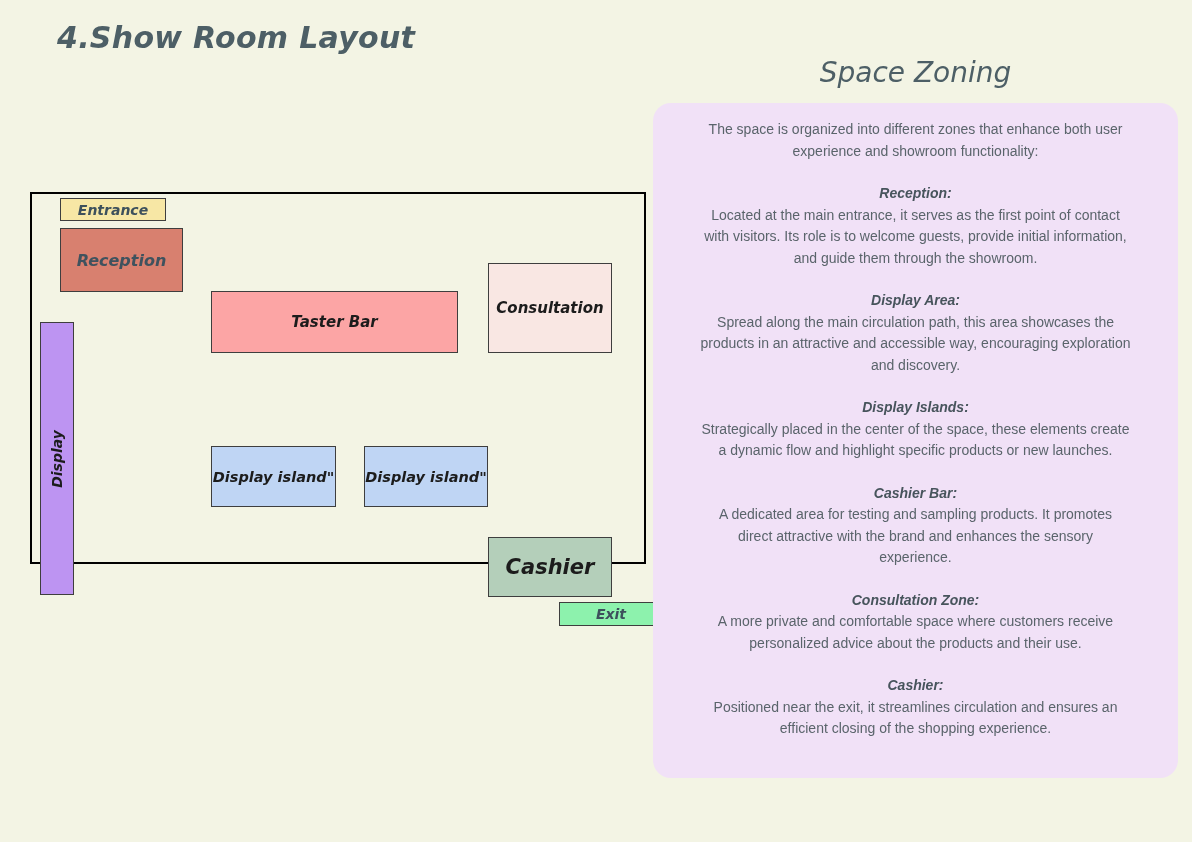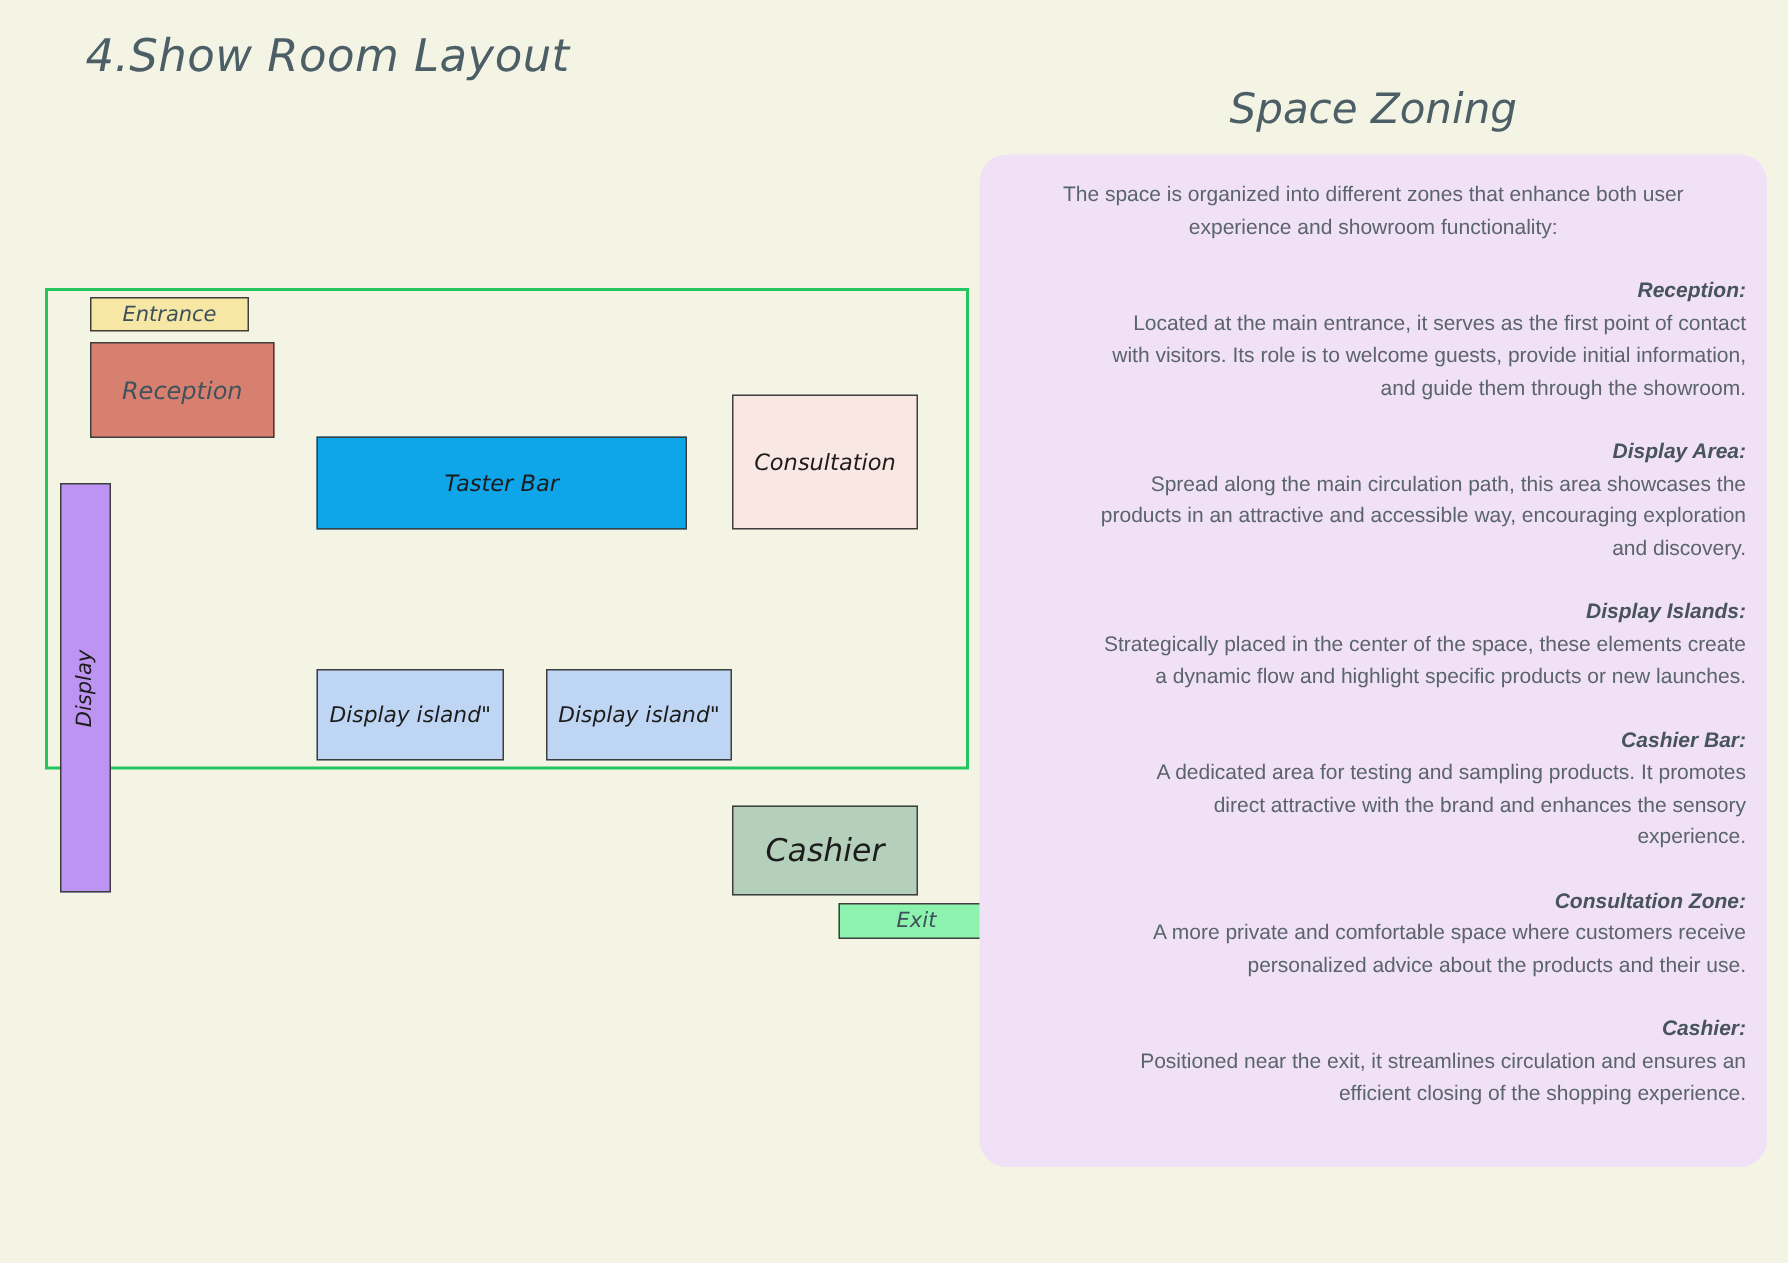--- a/index.html
+++ b/index.html
@@ -5,28 +5,29 @@
   html,body{margin:0;padding:0;}
   body{
     width:1192px;height:842px;
     background:#f3f4e4;
     font-family:"Liberation Sans",sans-serif;
     position:relative;overflow:hidden;
   }
   .page-title{
     position:absolute;left:57px;top:20px;margin:0;
     font-family:"DejaVu Sans",sans-serif;
-    font-style:italic;font-weight:400;
+    font-style:italic;font-weight:700;
     font-size:30px;color:#4d5f66;letter-spacing:.3px;
   }
   
   .floor-plan{
     position:absolute;left:30px;top:192px;
-    width:616px;height:321px;box-sizing:border-box;
-    border:2px solid #22c55e;
+    width:616px;height:372px;box-sizing:border-box;
+    border:2px solid #000000;
+    font-weight:bold;
   }
   .room{
     position:absolute;box-sizing:border-box;
     border:1.6px solid #3e3e3e;
     display:flex;align-items:center;justify-content:center;
     font-family:"DejaVu Sans",sans-serif;
     font-style:italic;color:#1c1c1c;
   }
   .room-label{white-space:nowrap;}
   .room-entrance   {left:28px; top:4px;   width:106px;height:23px;font-size:14px;color:#3d505c;}
@@ -49,37 +50,37 @@
   }
   .zoning-panel{
     position:absolute;left:653px;top:103px;
     width:525px;height:675px;box-sizing:border-box;
     border-radius:18px;
     padding:16px 14px;
     text-align:center;
     font-size:14px;line-height:21.5px;color:#5a646b;
   }
   .zoning-intro{margin:0;white-space:pre-line;}
-  .zoning-section{margin-top:21px;text-align:right;}
+  .zoning-section{margin-top:21px;}
   .section-heading{font-weight:bold;font-style:italic;color:#47545c;}
   .section-body{white-space:pre-line;}
 </style>
 </head>
 <body>
 
 <h1 class="page-title">4.Show Room Layout</h1>
 
 <div class="floor-plan">
   <div class="room room-entrance" style="background: rgb(247, 231, 165);">
     <span class="room-label">Entrance</span>
   </div>
   <div class="room room-reception" style="background: rgb(216, 128, 111);">
     <span class="room-label">Reception</span>
   </div>
-  <div class="room room-taster-bar" style="background: #0ea5e9;">
+  <div class="room room-taster-bar" style="background: #fca5a5;">
     <span class="room-label">Taster Bar</span>
   </div>
   <div class="room room-consultation" style="background: rgb(249, 231, 227);">
     <span class="room-label">Consultation</span>
   </div>
   <div class="room room-display" style="background: rgb(189, 148, 242);">
     <span class="room-label">Display</span>
   </div>
   <div class="room room-island-1" style="background: rgb(191, 213, 244);">
     <span class="room-label">Display island"</span>

